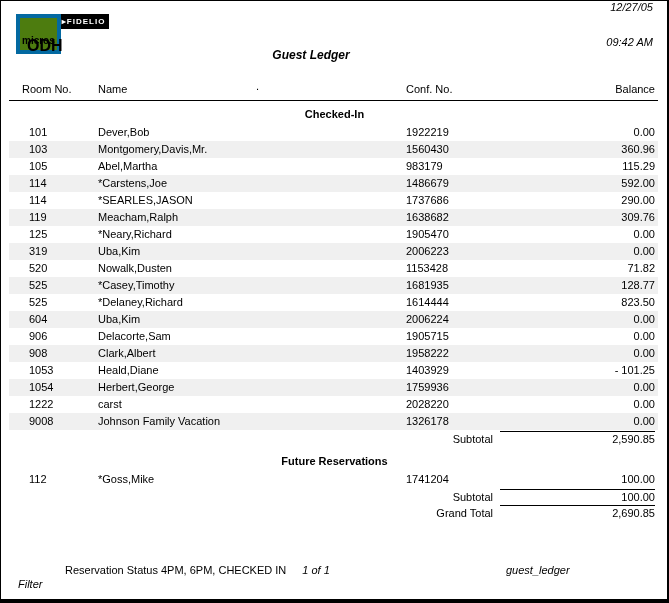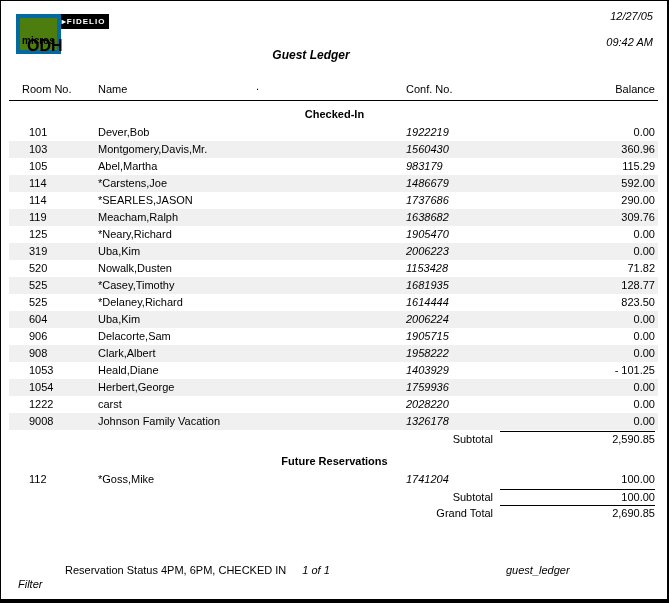--- a/index.html
+++ b/index.html
@@ -23,34 +23,34 @@
   }
   .logo-fidelio{
     display:inline-block;background:#000;color:#fff;
     font-size:8px;font-weight:bold;line-height:15px;padding:0 4px 0 1px;letter-spacing:1px;
   }
   .logo-arrow{color:#fff;font-size:8px;line-height:15px;}
   .prop-code{position:absolute;left:26px;top:36px;font-size:16px;font-weight:bold;}
   .hotel-name{position:absolute;left:0;top:11px;width:620px;text-align:center;font-size:12px;font-style:italic;}
   .report-title{position:absolute;left:0;top:47px;width:620px;text-align:center;font-size:12px;font-style:italic;font-weight:bold;}
   .dt{position:absolute;right:14px;font-size:11px;font-style:italic;text-align:right;}
-  .dt.date{top:9px;text-align:right;} .dt.time{top:35px;}
+  .dt.date{top:0;text-align:right;} .dt.time{top:35px;}
   
   .col-head{position:absolute;left:8px;right:9px;top:78px;height:21px;border-bottom:1px solid #000;font-size:11px;}
   .col-head span{position:absolute;top:4px;}
   .ch-room{left:13px;} .ch-name{left:89px;} .ch-conf{left:397px;} .ch-bal{right:3px;}
   .stray-dot{position:absolute;left:255px;top:79px;font-size:11px;}
   
   .report-body{position:absolute;left:8px;right:9px;top:104px;font-size:11px;}
   .section-title{height:19px;line-height:19px;font-weight:bold;padding-left:2px;text-align:center;}
   .section-title.gap{margin-top:6px;}
   .row{position:relative;height:17px;line-height:17px;}
   .row.alt{background:#f0f0f0;}
   .c-room{position:absolute;left:20px;} .c-name{position:absolute;left:89px;}
-  .c-conf{position:absolute;left:397px;font-style:italic;} .c-bal{position:absolute;right:3px;}
+  .c-conf{position:absolute;left:397px;} .c-bal{position:absolute;right:3px;}
   .total-row{position:relative;height:15px;line-height:15px;margin-top:1px;}
   .total-rule{position:absolute;top:0;right:3px;width:155px;border-top:1px solid #000;}
   .t-label{position:absolute;right:165px;top:1px;}
   .t-value{position:absolute;right:3px;top:1px;}
   
   .footer{position:absolute;left:0;right:0;top:563px;height:16px;font-size:11px;}
   .f-filter{position:absolute;left:17px;font-style:italic;margin-top:14px;}
   .f-filter-value{position:absolute;left:40px;padding-left:24px;}
   .f-page{position:absolute;left:275px;width:80px;text-align:center;font-style:italic;}
   .f-file{position:absolute;left:505px;font-style:italic;}

